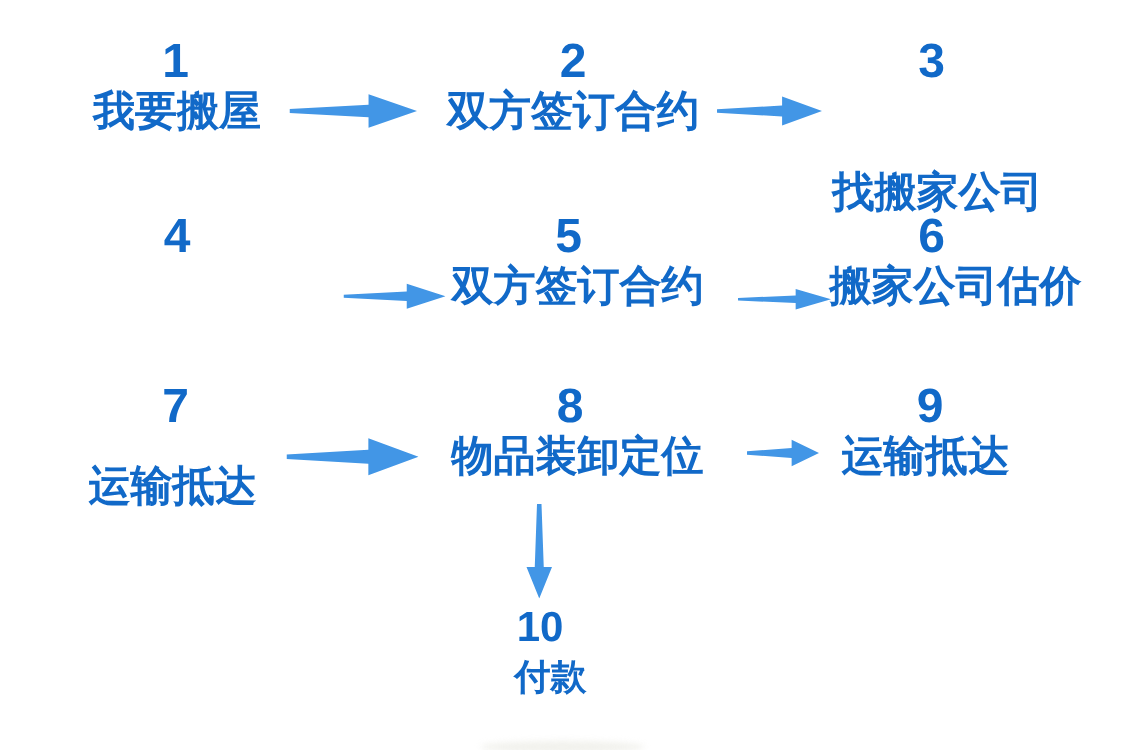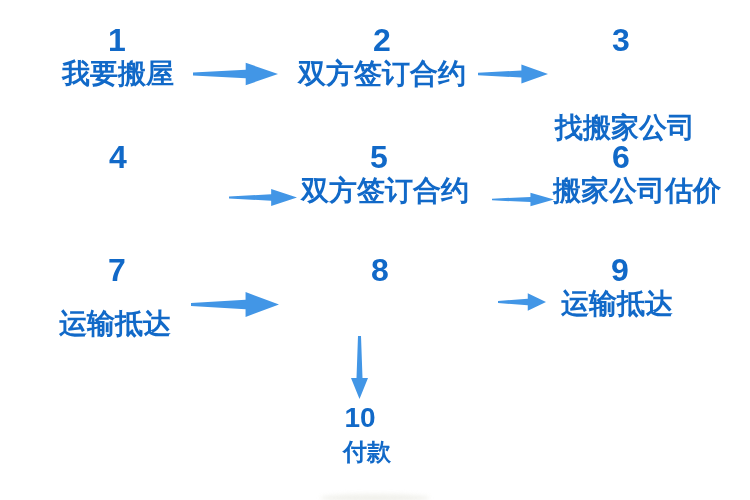--- a/index.html
+++ b/index.html
@@ -135,20 +135,21 @@
   <div class="step-number n7">7</div>
   <div class="step-label l7">运输抵达</div>
 
   <div class="arrow a5">
     <svg viewBox="0 0 100 30" preserveAspectRatio="none" aria-hidden="true">
       <polygon points="0,13.5 62,10.5 62,3 100,15 62,27 62,19.5 0,16.5"></polygon>
     </svg>
   </div>
 
   <div class="step-number n8">8</div>
+  <div class="step-label l8">物品装卸定位</div>
 
   <div class="arrow a6">
     <svg viewBox="0 0 100 30" preserveAspectRatio="none" aria-hidden="true">
       <polygon points="0,13.5 62,10.5 62,3 100,15 62,27 62,19.5 0,16.5"></polygon>
     </svg>
   </div>
 
   <div class="step-number n9">9</div>
   <div class="step-label l9">运输抵达</div>
 

